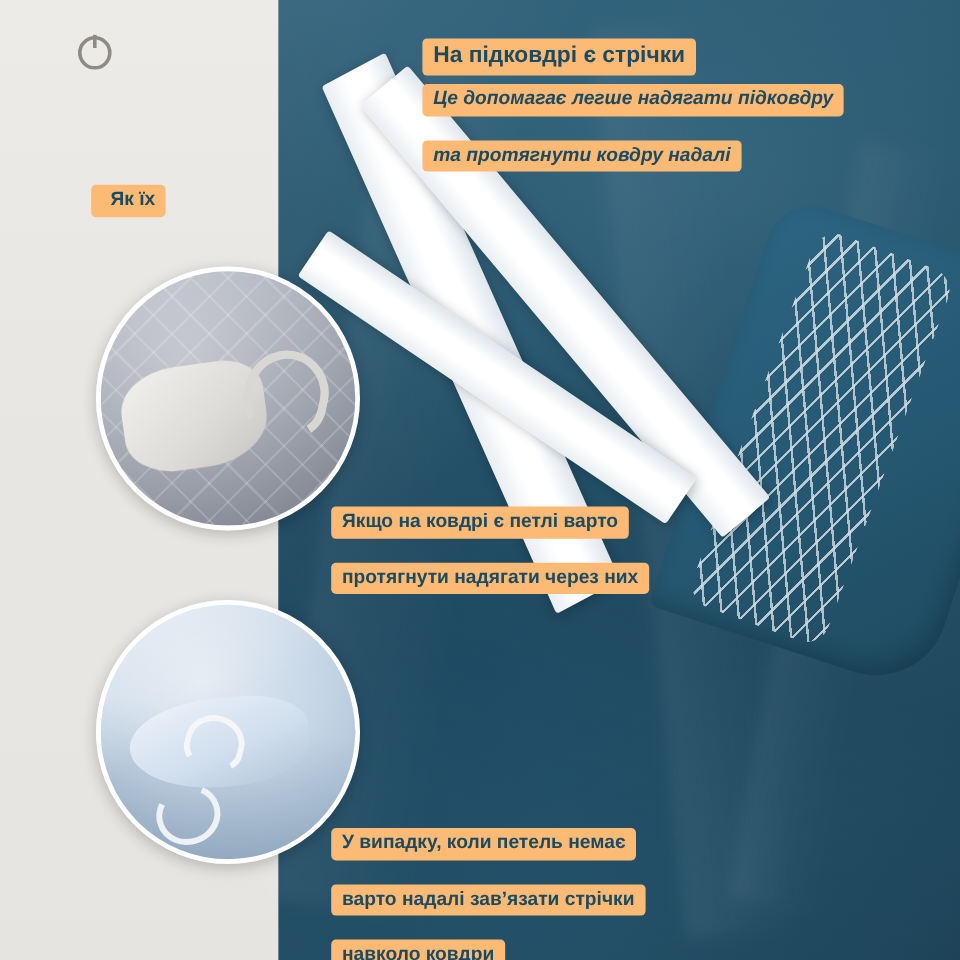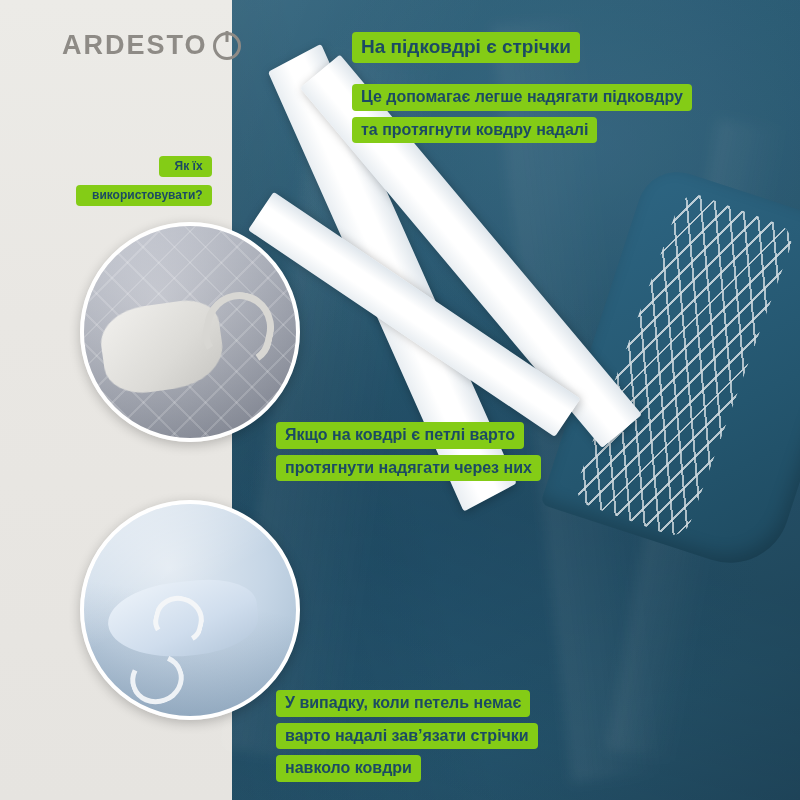--- a/index.html
+++ b/index.html
@@ -135,40 +135,40 @@
 
   
   .callout {
     position: absolute;
     color: #1b4a63;
     font-weight: bold;
     line-height: 1.35;
   }
   .callout span.line {
     display: inline-block;
-    background: #84cc16;
+    background: #fdba74;
     padding: 2px 9px 3px 9px;
     border-radius: 4px;
-    margin-bottom: 6px;
+    margin-bottom: 20px;
     white-space: nowrap;
   }
   .callout.title span.line {
     font-size: 19px;
   }
   .callout.body span.line {
     font-size: 16px;
     font-weight: bold;
   }
   .callout.left-title span.line {
-    font-size: 12px;
+    font-size: 16px;
     padding-left: 16px;
   }
 
   #callout-top-title { left: 352px; top: 32px; }
-  #callout-top-body  { left: 352px; top: 84px; }
+  #callout-top-body  { left: 352px; top: 70px; font-style: italic; }
   #callout-how       { left: 76px;  top: 154px; text-align: right; }
   #callout-loops     { left: 276px; top: 422px; }
   #callout-noloops   { left: 276px; top: 690px; }
 
   
   .inset {
     position: absolute;
     border-radius: 50%;
     border: 4px solid #ffffff;
     overflow: hidden;
@@ -258,36 +258,34 @@
   </div>
 
   <div class="knot"></div>
   <div class="stitch"></div>
 
   <div class="ribbon ribbon-a"></div>
   <div class="ribbon ribbon-b"></div>
   <div class="ribbon ribbon-c"></div>
 
   <div class="logo">
-    <span>ARDESTO</span>
     <span class="logo-mark"></span>
   </div>
 
   <div class="callout title" id="callout-top-title">
     <span class="line">На підковдрі є стрічки</span>
   </div>
 
   <div class="callout body" id="callout-top-body">
     <span class="line">Це допомагає легше надягати підковдру</span><br>
     <span class="line">та протягнути ковдру надалі</span>
   </div>
 
   <div class="callout left-title" id="callout-how">
     <span class="line">Як їх</span><br>
-    <span class="line">використовувати?</span>
   </div>
 
   <div class="callout body" id="callout-loops">
     <span class="line">Якщо на ковдрі є петлі варто</span><br>
     <span class="line">протягнути надягати через них</span>
   </div>
 
   <div class="callout body" id="callout-noloops">
     <span class="line">У випадку, коли петель немає</span><br>
     <span class="line">варто надалі зав’язати стрічки</span><br>

